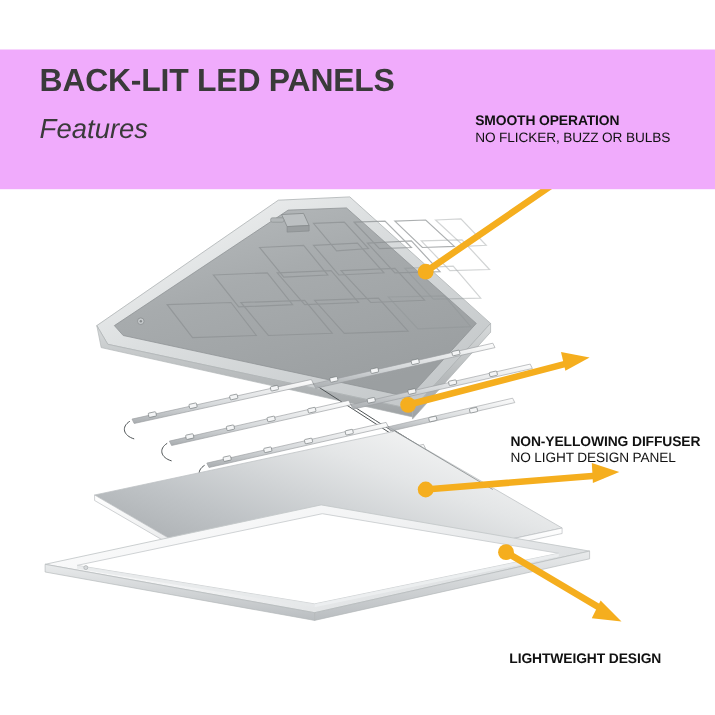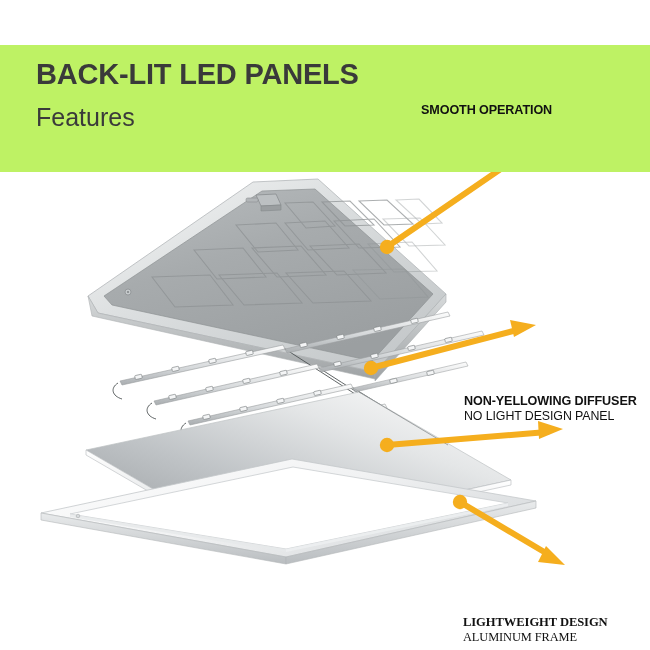--- a/index.html
+++ b/index.html
@@ -18,37 +18,38 @@
     overflow: hidden;
   }
 
   
   #header-banner {
     position: absolute;
     left: 0;
     top: 45px;
     width: 650px;
     height: 127px;
-    background: #bef264;
+    background: #f0abfc;
   }
   #page-title {
     position: absolute;
     left: 36px;
     top: 13px;
     font-size: 29px;
     font-weight: bold;
     letter-spacing: -0.2px;
     color: #3a3a3a;
     white-space: nowrap;
   }
   #page-subtitle {
     position: absolute;
     left: 36px;
     top: 58px;
     font-size: 25px;
+    font-style: italic;
     color: #3a3a3a;
     white-space: nowrap;
     text-align: center;
   }
 
   
   .callout {
     position: absolute;
     white-space: nowrap;
     color: #111111;
@@ -59,24 +60,24 @@
     letter-spacing: -0.1px;
     line-height: 15px;
   }
   .callout .c-sub {
     font-size: 12.4px;
     font-weight: normal;
     letter-spacing: -0.1px;
     line-height: 15px;
   }
 
-  #callout-smooth   { left: 421px; top: 103px; }
+  #callout-smooth   { left: 432px; top: 103px; }
   #callout-hotspots { left: 503px; top: 288px; }
   #callout-diffuser { left: 464px; top: 394px; }
-  #callout-light    { left: 463px; top: 615px; font-family: Liberation Serif, serif; }
+  #callout-light    { left: 463px; top: 592px; }
 
   
   #illustration {
     position: absolute;
     left: 0;
     top: 0;
     width: 650px;
     height: 650px;
   }
 </style>
@@ -292,26 +293,26 @@
     </g>
   </svg>
 
   <div id="header-banner">
     <div id="page-title">BACK-LIT LED PANELS</div>
     <div id="page-subtitle">Features</div>
   </div>
 
   <div id="callout-smooth" class="callout">
     <div class="c-title">SMOOTH OPERATION</div>
+    <div class="c-sub">NO FLICKER, BUZZ OR BULBS</div>
   </div>
 
 
   <div id="callout-diffuser" class="callout">
     <div class="c-title">NON-YELLOWING DIFFUSER</div>
     <div class="c-sub">NO LIGHT DESIGN PANEL</div>
   </div>
 
   <div id="callout-light" class="callout">
     <div class="c-title">LIGHTWEIGHT DESIGN</div>
-    <div class="c-sub">ALUMINUM FRAME</div>
   </div>
 
 </div>
 
 </body></html>

